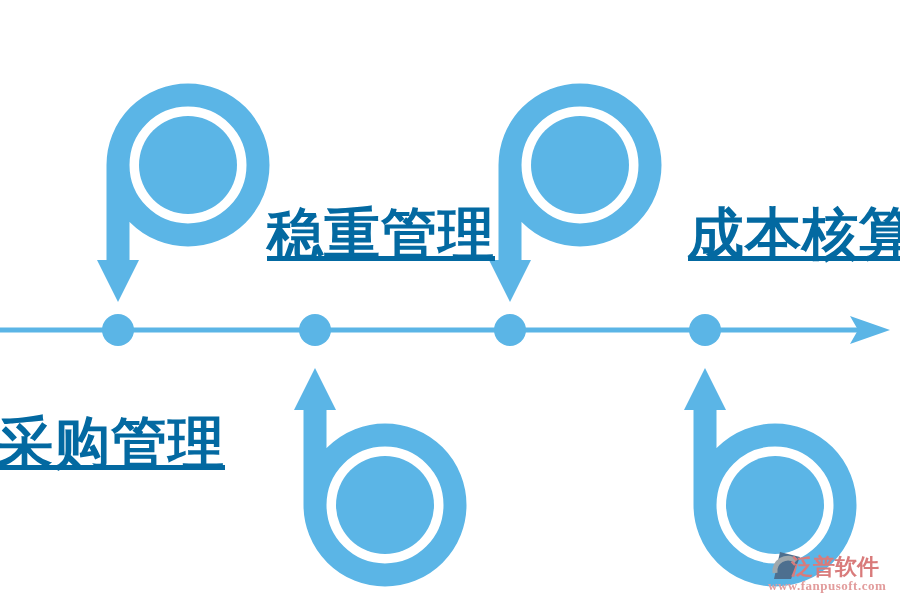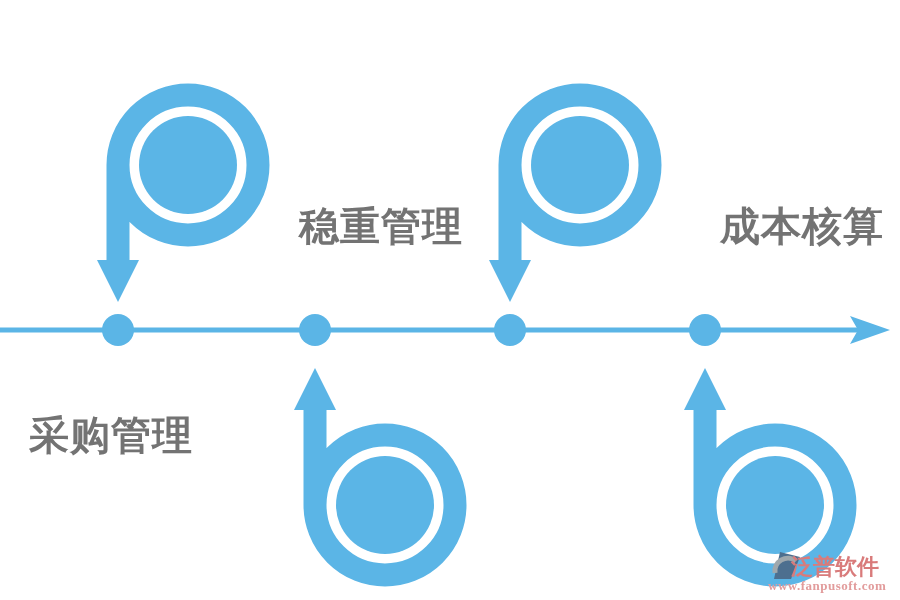--- a/index.html
+++ b/index.html
@@ -2,26 +2,27 @@
 <html><head>
 <meta charset="utf-8">
 <style>
   html,body{margin:0;padding:0;background:#ffffff;}
   body{font-family:"Liberation Sans","DejaVu Sans",sans-serif;}
   #stage{position:relative;width:900px;height:600px;background:#ffffff;overflow:hidden;}
   #diagram-svg{position:absolute;left:0;top:0;}
   .milestone-label{
     position:absolute;
     transform:translateX(-50%);
-    font-size:40px;
+    font-size:56px;
     font-weight:bold;
-    color:#737373;
+    color:#0369a1;
     white-space:nowrap;
     letter-spacing:1px;
     line-height:1;
+    text-decoration:underline;
   }
   .wm-brand{
     font-family:"Liberation Sans","DejaVu Sans",sans-serif;
     font-weight:bold;
     font-size:22px;
   }
   .wm-url{
     font-family:"Liberation Serif","DejaVu Serif",serif;
     font-weight:bold;
     font-size:13px;

